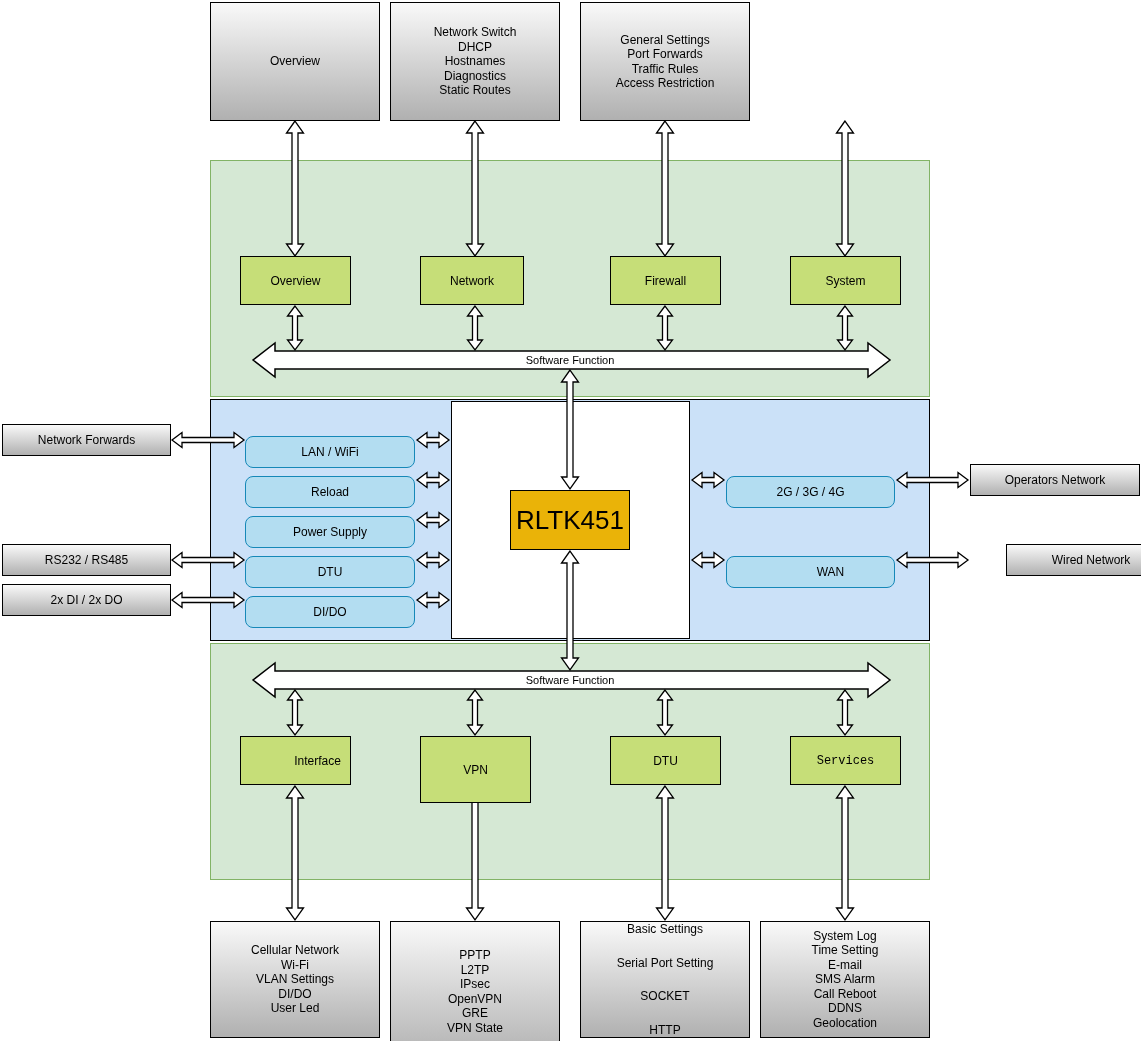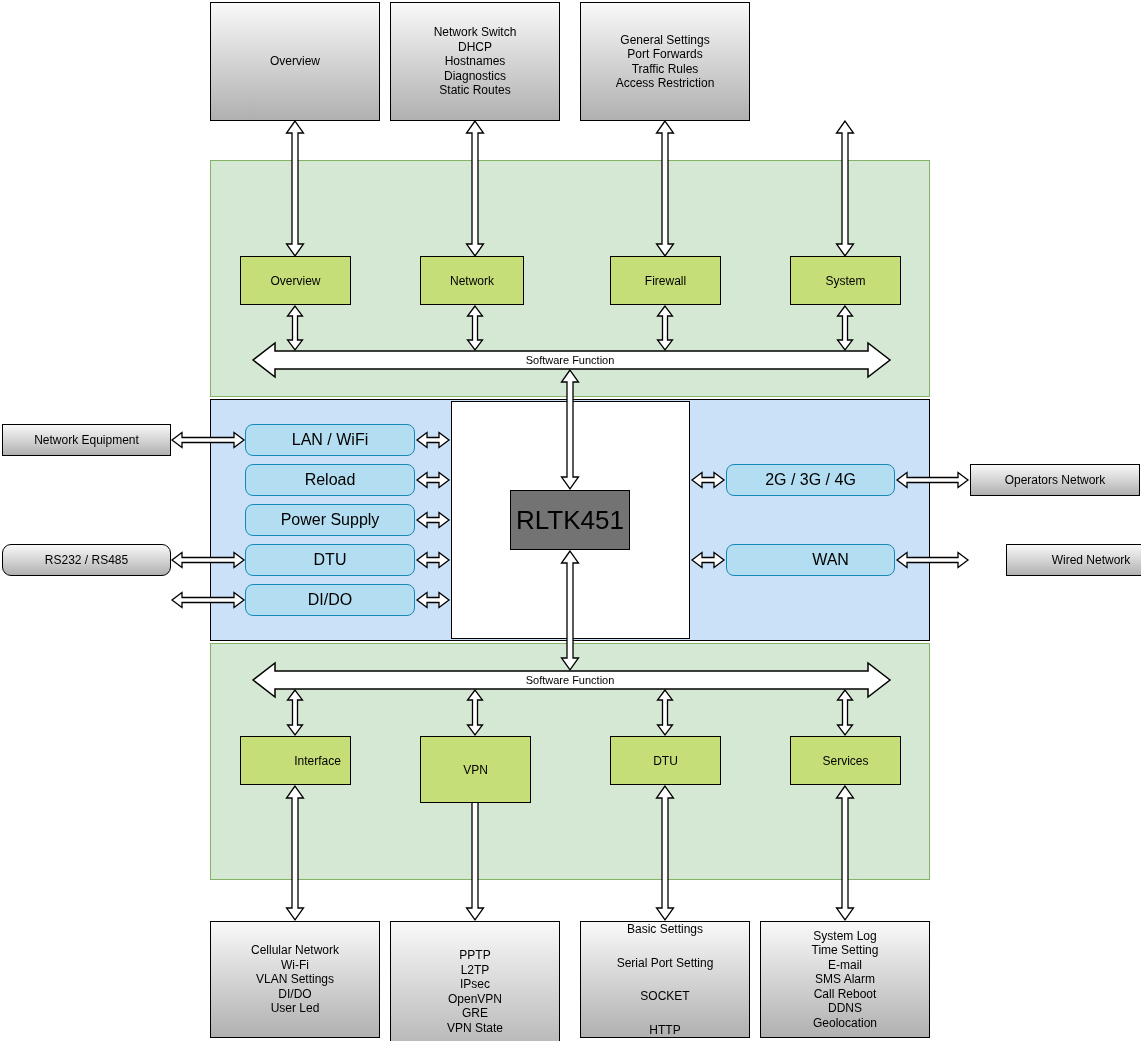--- a/index.html
+++ b/index.html
@@ -24,31 +24,31 @@
     position:absolute;z-index:4;
     background:var(--menu-fill,#c6de78);border:1.5px solid #000;
     display:flex;align-items:center;justify-content:center;
     font-size:12px;text-align:center;
   }
   .hw-box{
     position:absolute;z-index:4;
     background:var(--hw-fill,#b3ddf1);border:1.5px solid var(--hw-border,#1688b8);
     border-radius:8px;
     display:flex;align-items:center;justify-content:center;
-    font-size:16px;text-align:left;
+    font-size:12px;text-align:left;margin-top:12px;
   }
   .ext-box{
     position:absolute;z-index:4;
     background:linear-gradient(var(--gray-top,#f9f9f9),var(--gray-bottom,#b0b0b0));
     border:1.5px solid #000;
     display:flex;align-items:center;justify-content:center;
     font-size:12px;text-align:center;
   }
   .chip{
-    position:absolute;z-index:4;background:#737373;border:1.5px solid #000;
+    position:absolute;z-index:4;background:#eab308;border:1.5px solid #000;
     display:flex;align-items:center;justify-content:center;font-size:26px;
   }
   .sf-label{
     position:absolute;z-index:5;font-size:11px;white-space:nowrap;
     transform:translate(-50%,-50%);
   }
 </style>
 </head>
 <body>
 
@@ -146,25 +146,26 @@
       <div>DDNS</div>
       <div>Geolocation</div>
     </div>
     <div class="menu-box" style="left: 240px; top: 256px; width: 111px; height: 49px;">Overview</div>
     <div class="menu-box" style="left: 420px; top: 256px; width: 104px; height: 49px;">Network</div>
     <div class="menu-box" style="left: 610px; top: 256px; width: 111px; height: 49px;">Firewall</div>
     <div class="menu-box" style="left: 790px; top: 256px; width: 111px; height: 49px;">System</div>
     <div class="menu-box" style="left: 240px; top: 736px; width: 111px; height: 49px; padding-left: 44px;">Interface</div>
     <div class="menu-box" style="left: 420px; top: 736px; width: 111px; height: 67px; text-align: right;">VPN</div>
     <div class="menu-box" style="left: 610px; top: 736px; width: 111px; height: 49px;">DTU</div>
-    <div class="menu-box" style="left: 790px; top: 736px; width: 111px; height: 49px;">Services</div>
+    <div class="menu-box" style="left: 790px; top: 736px; width: 111px; height: 49px; font-family: Liberation Mono, monospace;">Services</div>
     <div class="hw-box" style="left: 245px; top: 424px; width: 170px; height: 32px;">LAN / WiFi</div>
     <div class="hw-box" style="left: 245px; top: 464px; width: 170px; height: 32px;">Reload</div>
     <div class="hw-box" style="left: 245px; top: 504px; width: 170px; height: 32px;">Power Supply</div>
     <div class="hw-box" style="left: 245px; top: 544px; width: 170px; height: 32px;">DTU</div>
     <div class="hw-box" style="left: 245px; top: 584px; width: 170px; height: 32px;">DI/DO</div>
     <div class="hw-box" style="left: 726px; top: 464px; width: 169px; height: 32px;">2G / 3G / 4G</div>
     <div class="hw-box" style="left: 726px; top: 544px; width: 169px; height: 32px; padding-left: 40px;">WAN</div>
-    <div class="ext-box" style="left: 2px; top: 424px; width: 169px; height: 32px;">Network Equipment</div>
-    <div class="ext-box" style="left: 2px; top: 544px; width: 169px; height: 32px; border-radius: 9px;">RS232 / RS485</div>
+    <div class="ext-box" style="left: 2px; top: 424px; width: 169px; height: 32px;">Network Forwards</div>
+    <div class="ext-box" style="left: 2px; top: 544px; width: 169px; height: 32px;">RS232 / RS485</div>
+    <div class="ext-box" style="left: 2px; top: 584px; width: 169px; height: 32px;">2x DI / 2x DO</div>
     <div class="ext-box" style="left: 970px; top: 464px; width: 170px; height: 32px;">Operators Network</div>
     <div class="ext-box" style="left: 970px; top: 544px; width: 170px; height: 32px; margin-left: 36px;">Wired Network</div>
   </div>
 
 </body></html>

